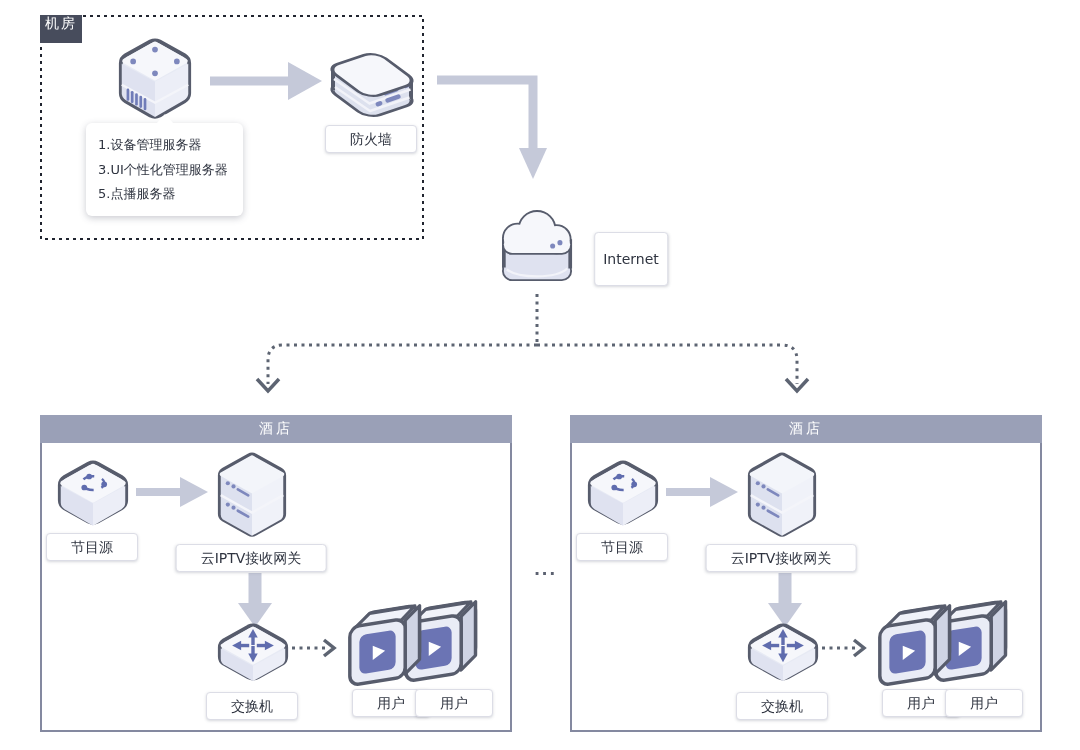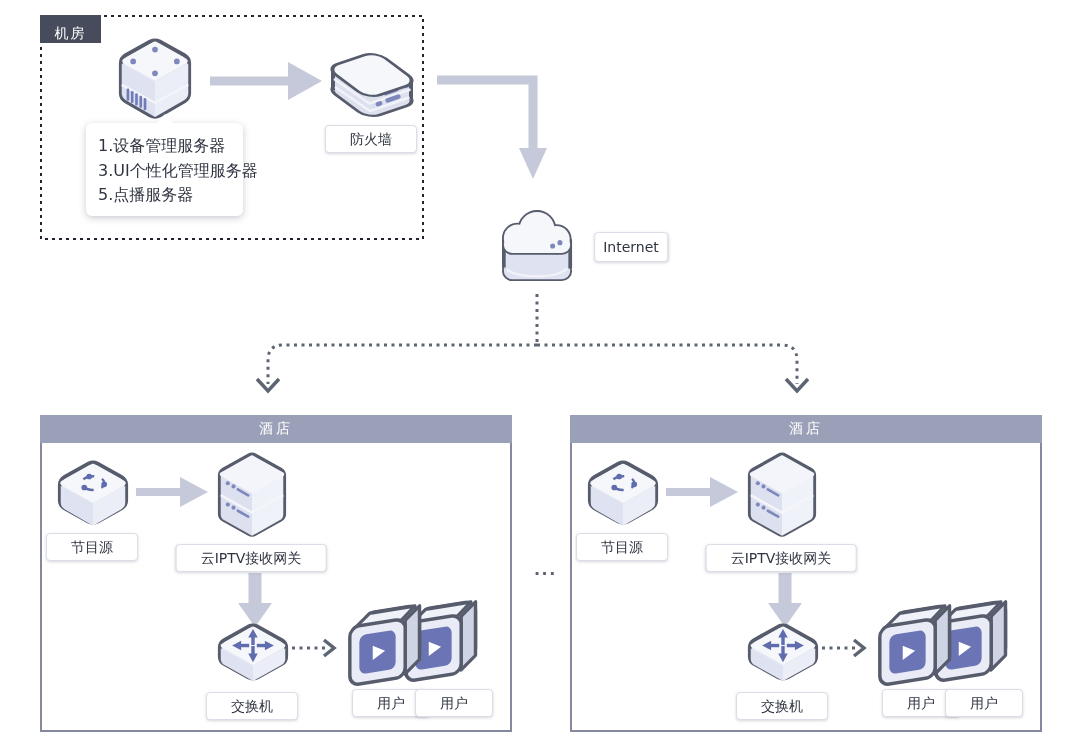--- a/index.html
+++ b/index.html
@@ -11,27 +11,27 @@
     --room-tab-bg:#474c5c;
     --accent-blue:#6b74b4;
     --accent-dot:#7e88bd;
     --label-border:#dcdde6;
     --text-dark:#2f3440;
   }
   html,body{margin:0;padding:0;}
   #stage{position:relative;width:1080px;height:750px;background:#fff;font-family:"DejaVu Sans","Liberation Sans",sans-serif;overflow:hidden;}
   .abs{position:absolute;}
   .lbl{position:absolute;background:#fff;border:1px solid var(--label-border);border-radius:4px;box-shadow:0 1px 3px rgba(70,75,95,.22);color:var(--text-dark);font-size:14px;line-height:1;padding:6px 24px;white-space:nowrap;transform:translateX(-50%);}
-  .mroom-tab{position:absolute;left:40px;top:15px;width:61px;height:28px;background:var(--room-tab-bg);color:#fff;font-size:14px;display:flex;align-items:flex-end;justify-content:center;letter-spacing:2px;}
+  .mroom-tab{position:absolute;left:40px;top:15px;width:42px;height:28px;background:var(--room-tab-bg);color:#fff;font-size:14px;display:flex;align-items:flex-start;justify-content:center;letter-spacing:2px;}
   .hgroup{position:absolute;top:415px;width:472px;height:317px;text-align:right;}
   .hotel-box{position:absolute;left:0;top:0;width:472px;height:317px;border:2px solid var(--hotel-border);box-sizing:border-box;}
   .hotel-hd{position:absolute;left:0;top:0;width:472px;height:28px;background:var(--hotel-header-bg);color:#fff;font-size:14px;display:flex;align-items:center;justify-content:center;letter-spacing:3px;}
   .note{position:absolute;left:86px;top:123px;width:157px;height:93px;background:#fff;border-radius:6px;box-shadow:0 2px 7px rgba(60,65,85,.28);}
   .note .ptr{position:absolute;left:70px;top:-9px;width:0;height:0;border-left:9px solid transparent;border-right:9px solid transparent;border-bottom:10px solid #fff;}
-  .note-line{position:absolute;left:12px;font-size:16px;color:var(--text-dark);white-space:nowrap;}
+  .note-line{position:absolute;left:12px;font-size:13px;color:var(--text-dark);white-space:nowrap;}
   .ellipsis{position:absolute;left:534px;top:560px;font-size:16px;font-weight:bold;color:#5b6170;letter-spacing:1.5px;}
 </style>
 </head>
 <body>
 
 <div id="stage">
 
   <svg class="abs" style="left:0;top:0" width="1080" height="750" viewBox="0 0 1080 750">
     <rect x="41" y="16" width="382" height="223" fill="none" stroke="#20242f" stroke-width="2" stroke-dasharray="3 4"></rect>
     <g>
@@ -127,21 +127,21 @@
     <g fill="#f6f7fb">
       <circle cx="21" cy="34" r="14"></circle>
       <circle cx="41" cy="25" r="18"></circle>
       <circle cx="61" cy="35" r="13.5"></circle>
       <rect x="7" y="32" width="68" height="17" rx="8.5"></rect>
     </g>
     <circle cx="57" cy="42" r="2.6" fill="#7e88bd"></circle>
     <circle cx="64.5" cy="38.5" r="2.6" fill="#7e88bd"></circle>
   </svg>
 
-  <div class="lbl" style="left:631px;top:232px;padding:7px 8px">Internet</div>
+  <div class="lbl" style="left:631px;top:232px;padding:19px 8px">Internet</div>
 
   <div class="ellipsis">...</div>
 
   <div class="hgroup" style="left:40px">
     <div class="hotel-box"></div>
     <div class="hotel-hd">
         <span>酒店</span>
       </div>
 
     <svg class="abs" style="left:0;top:0" width="472" height="317" viewBox="0 0 472 317">

